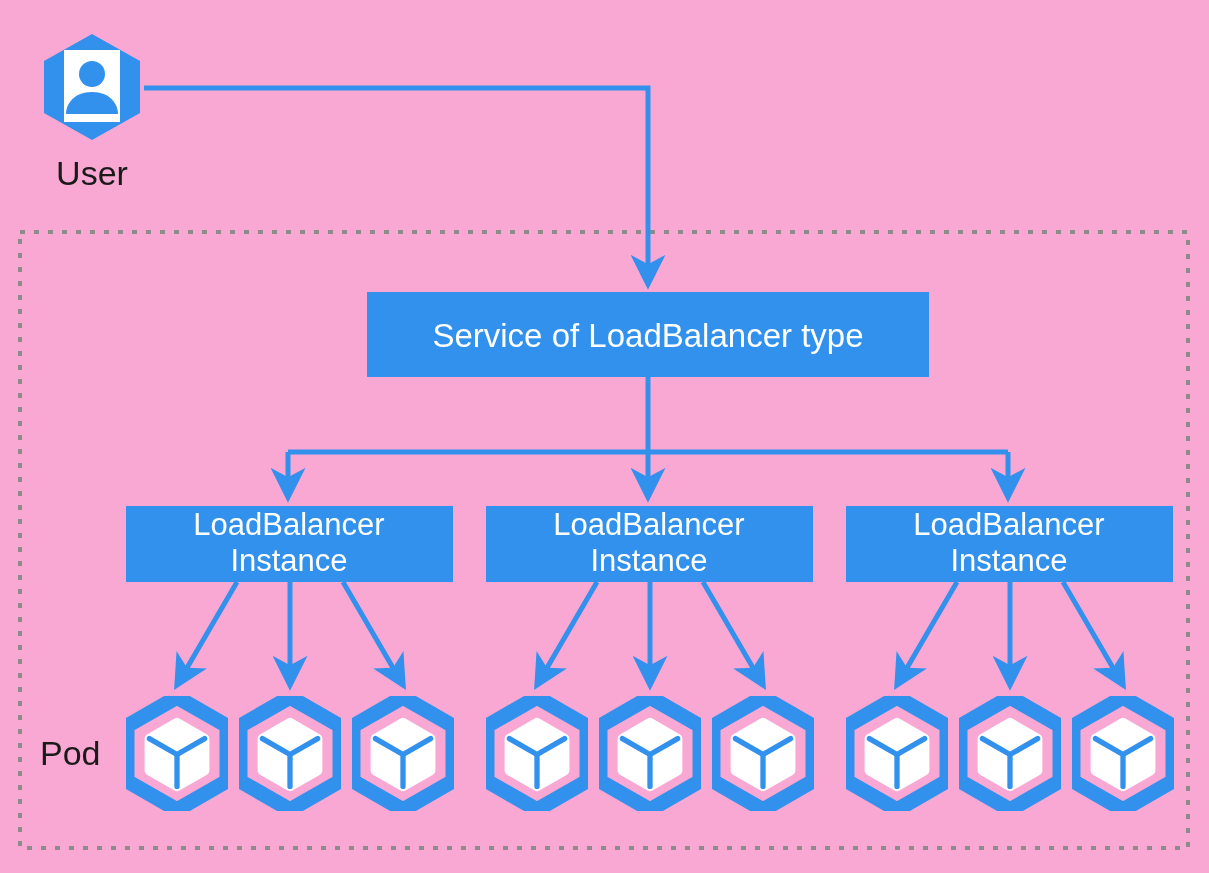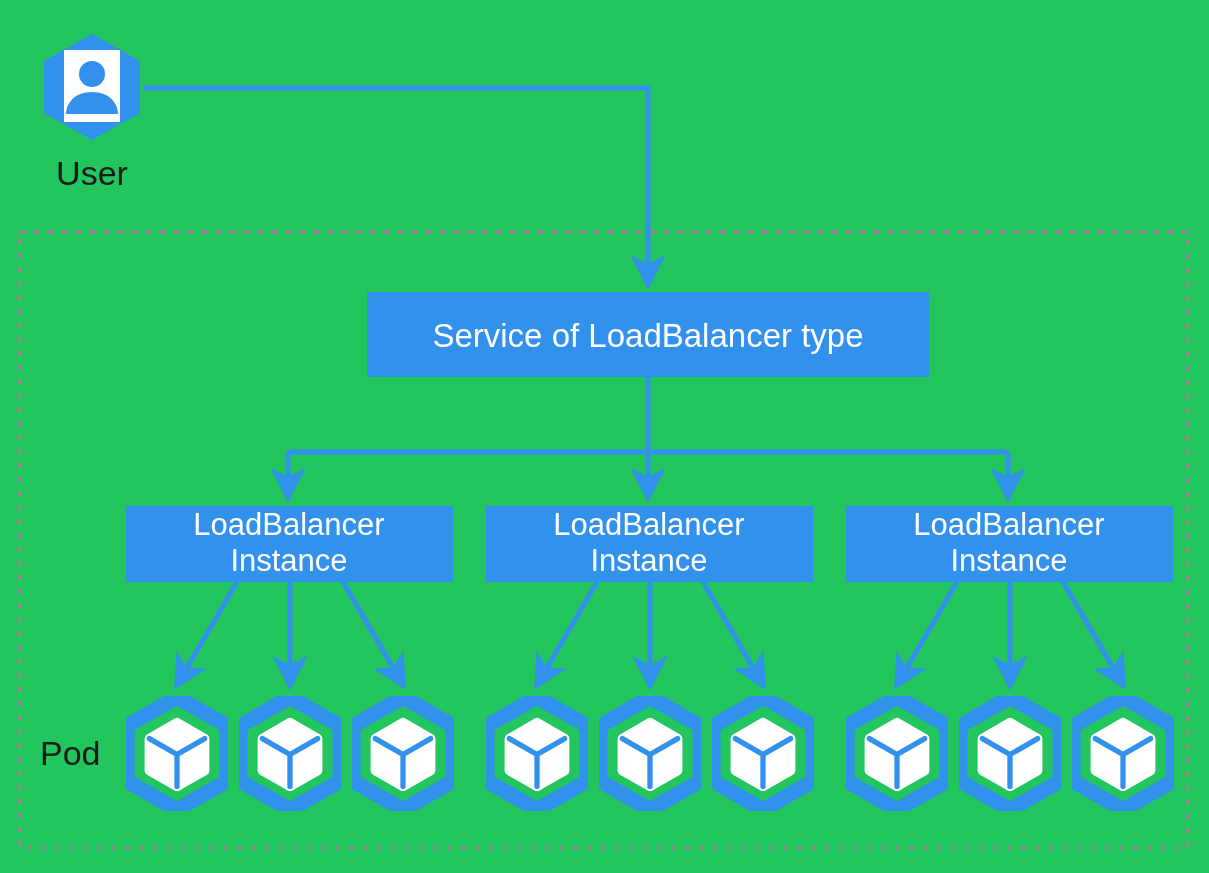--- a/index.html
+++ b/index.html
@@ -7,21 +7,21 @@
     padding: 0;
     background: #ffffff;
   }
   body {
     font-family: "Liberation Sans", sans-serif;
   }
   #diagram-root {
     position: relative;
     width: 1209px;
     height: 873px;
-    background: #22c55e;
+    background: #f9a8d4;
     overflow: hidden;
   }
   svg.canvas {
     position: absolute;
     top: 0;
     left: 0;
     width: 1209px;
     height: 873px;
     display: block;
   }

